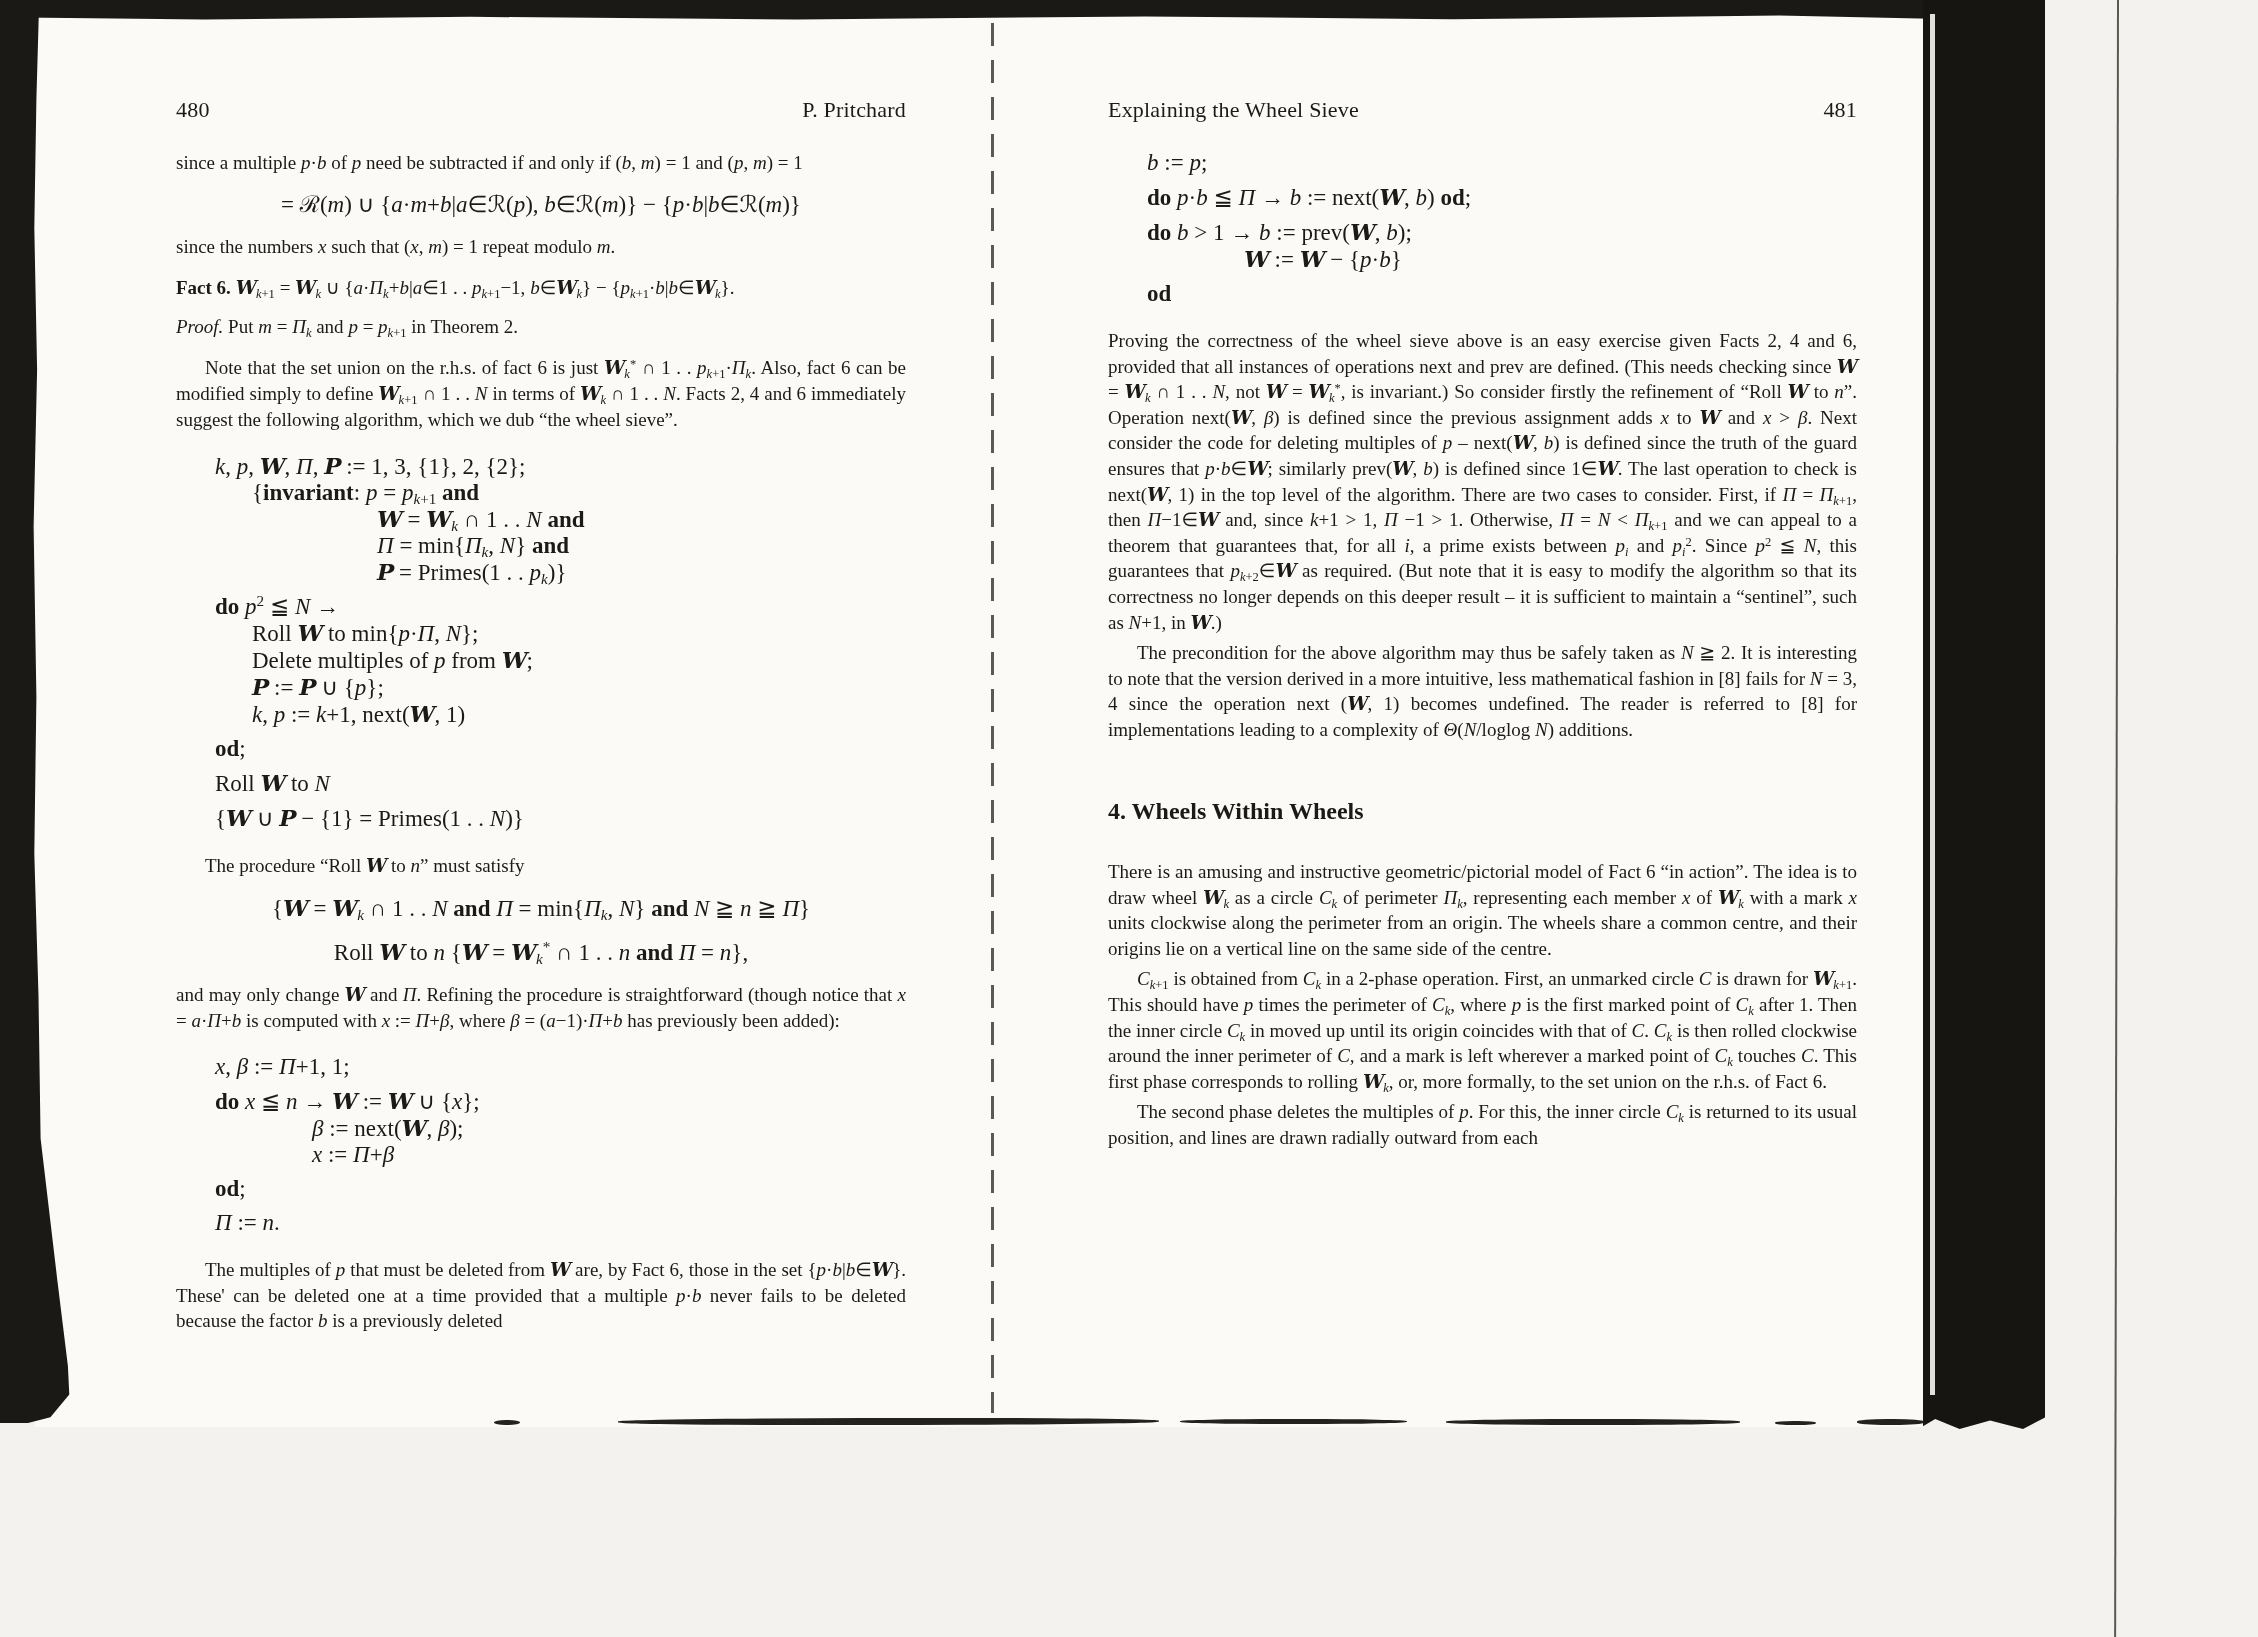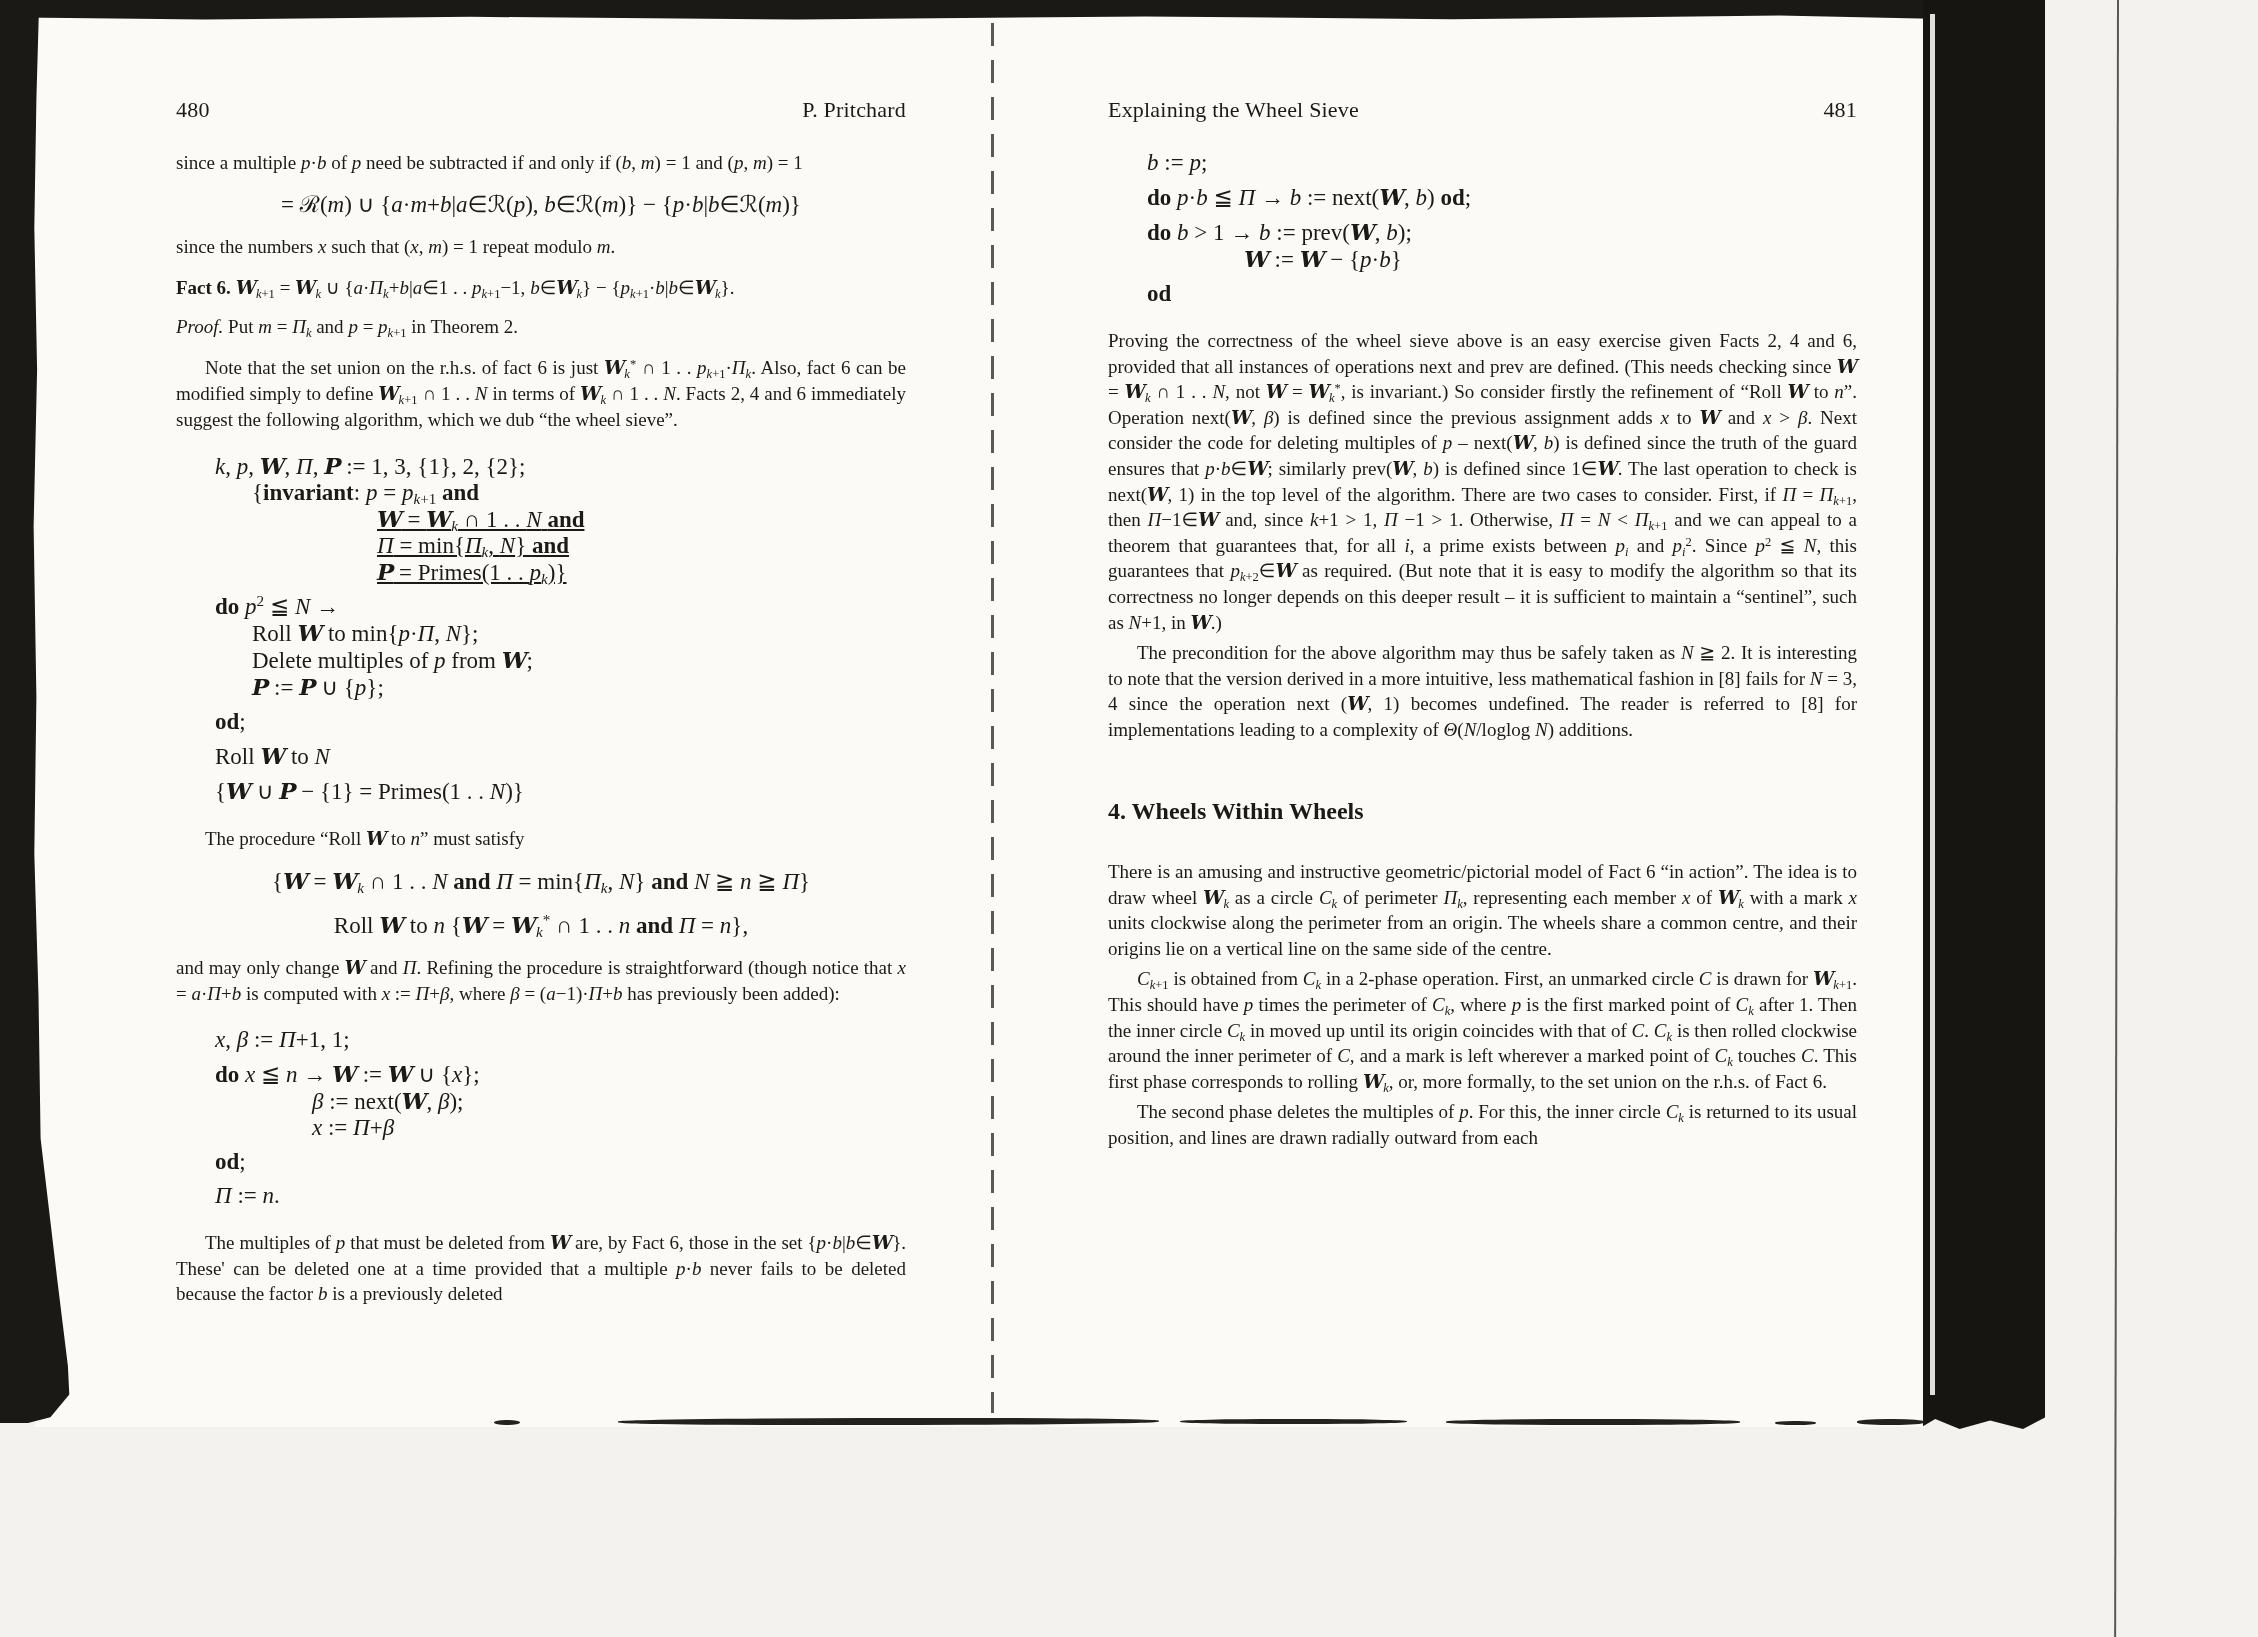--- a/index.html
+++ b/index.html
@@ -78,21 +78,21 @@
   .para.fact{margin:15.4px 0 13.5px;}
   .para.proof{margin:0 0 15.4px;}
   .eq{
     font-size:23px;line-height:26px;text-align:center;margin:16.4px 0;
   }
   .codeblock{margin:21px 0 21px 39px;font-size:23px;line-height:26px;}
   .cl{white-space:nowrap;}
   .cl.ind0{padding-left:0;margin-top:8px;}
   .cl.ind1{padding-left:37px;}
   .cl.ind2{padding-left:97px;}
-  .cl.ind3{padding-left:162px;text-decoration:underline;}
+  .cl.ind3{padding-left:162px;}
   .section-head{
     font-size:24px;font-weight:bold;margin:56px 0 35px;line-height:26px;
   }
   
   .scr{
     font-family:"DejaVu Serif", serif;
     font-style:italic;font-weight:bold;
     letter-spacing:-1px;
   }
   sub{font-size:66%;vertical-align:-0.28em;line-height:0;}
@@ -121,20 +121,21 @@
         <div class="codeblock">
           <div class="cl ind0"><i>k</i>, <i>p</i>, <span class="scr">W</span>, <i>Π</i>, <span class="scr">P</span> := 1, 3, {1}, 2, {2};</div>
           <div class="cl ind1">{<b>invariant</b>: <i>p</i> = <i>p</i><sub><i>k</i>+1</sub> <b>and</b></div>
           <div class="cl ind3"><span class="scr">W</span> = <span class="scr">W</span><sub><i>k</i></sub> ∩ 1 . . <i>N</i> <b>and</b></div>
           <div class="cl ind3"><i>Π</i> = min{<i>Π</i><sub><i>k</i></sub>, <i>N</i>} <b>and</b></div>
           <div class="cl ind3"><span class="scr">P</span> = Primes(1 . . <i>p</i><sub><i>k</i></sub>)}</div>
           <div class="cl ind0"><b>do</b> <i>p</i><sup>2</sup> ≦ <i>N</i> →</div>
           <div class="cl ind1">Roll <span class="scr">W</span> to min{<i>p</i>·<i>Π</i>, <i>N</i>};</div>
           <div class="cl ind1">Delete multiples of <i>p</i> from <span class="scr">W</span>;</div>
           <div class="cl ind1"><span class="scr">P</span> := <span class="scr">P</span> ∪ {<i>p</i>};</div>
+          <div class="cl ind1"><i>k</i>, <i>p</i> := <i>k</i>+1, next(<span class="scr">W</span>, 1)</div>
           <div class="cl ind0"><b>od</b>;</div>
           <div class="cl ind0">Roll <span class="scr">W</span> to <i>N</i></div>
           <div class="cl ind0">{<span class="scr">W</span> ∪ <span class="scr">P</span> − {1} = Primes(1 . . <i>N</i>)}</div>
         </div>
         <p class="para indent">The procedure “Roll <span class="scr">W</span> to <i>n</i>” must satisfy</p>
         <div class="eq">{<span class="scr">W</span> = <span class="scr">W</span><sub><i>k</i></sub> ∩ 1 . . <i>N</i> <b>and</b> <i>Π</i> = min{<i>Π</i><sub><i>k</i></sub>, <i>N</i>} <b>and</b> <i>N</i> ≧ <i>n</i> ≧ <i>Π</i>}</div>
         <div class="eq">Roll <span class="scr">W</span> to <i>n</i> {<span class="scr">W</span> = <span class="scr">W</span><sub><i>k</i></sub><sup>*</sup> ∩ 1 . . <i>n</i> <b>and</b> <i>Π</i> = <i>n</i>},</div>
         <p class="para">and may only change <span class="scr">W</span> and <i>Π</i>. Refining the procedure is straightforward (though notice that <i>x</i> = <i>a</i>·<i>Π</i>+<i>b</i> is computed with <i>x</i> := <i>Π</i>+<i>β</i>, where <i>β</i> = (<i>a</i>−1)·<i>Π</i>+<i>b</i> has previously been added):</p>
         <div class="codeblock">
           <div class="cl ind0"><i>x</i>, <i>β</i> := <i>Π</i>+1, 1;</div>

